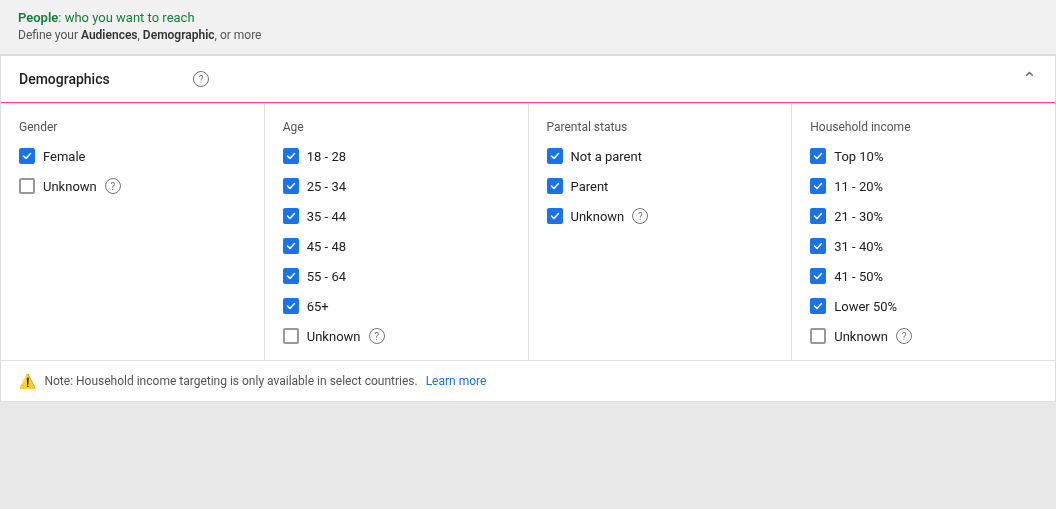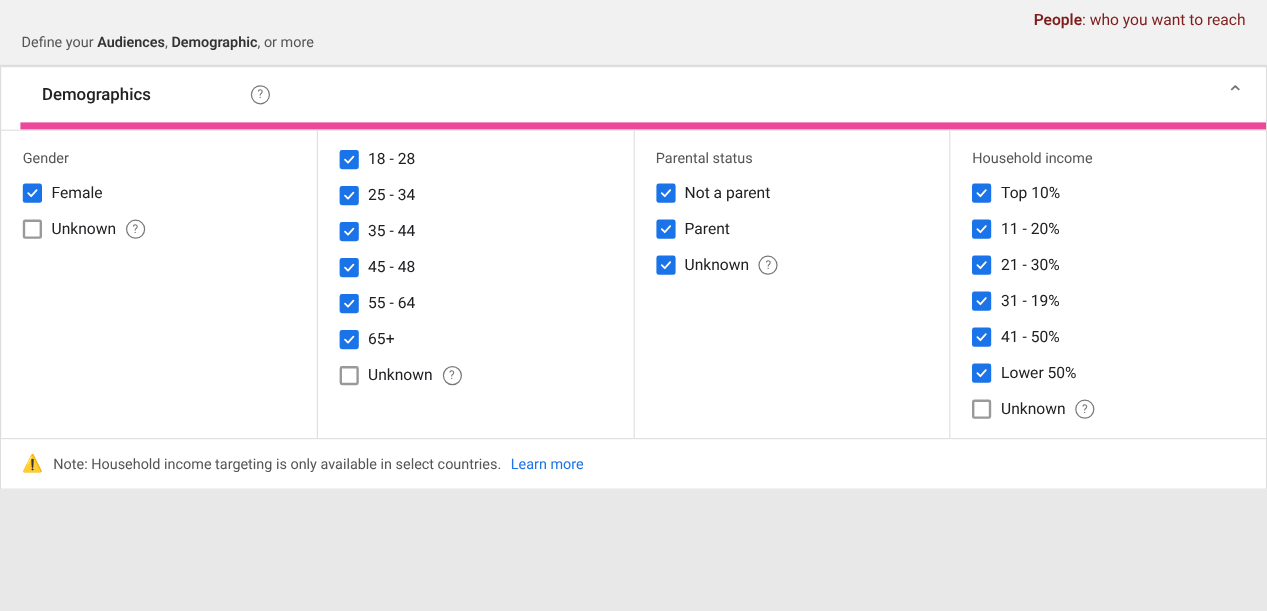--- a/index.html
+++ b/index.html
@@ -10,22 +10,21 @@
       color: #333;
     }
 
     .top-bar {
       background: #f1f1f1;
       padding: 10px 18px 12px 18px;
       border-bottom: 1px solid #ddd;
     }
     .top-bar-title {
       font-size: 13px;
-      color: #7f1d1d;
-      text-align: right;
+      color: #15803d;
     }
     .top-bar-title strong {
       font-weight: 600;
     }
     .top-bar-subtitle {
       font-size: 12px;
       color: #555;
       margin-top: 3px;
     }
     .top-bar-subtitle strong {
@@ -37,22 +36,21 @@
       background: #fff;
       margin: 0;
       border: 1px solid #ddd;
     }
 
     .card-header {
       display: flex;
       align-items: center;
       justify-content: space-between;
       padding: 14px 18px;
-      border-bottom: 6px solid #ec4899;
-      margin-left: 16px;
+      border-bottom: 1px solid #ec4899;
     }
 
     .card-header-left {
       display: flex;
       align-items: center;
       gap: 14px;
     }
 
     .section-title {
       font-size: 14px;
@@ -211,20 +209,21 @@
         <span>Female</span>
       </div>
       <div class="checkbox-row">
         <div class="cb-unchecked"></div>
         <span>Unknown</span>
         <span class="help-icon">?</span>
       </div>
     </div>
 
     <div class="col">
+      <div class="col-header">Age</div>
       <div class="checkbox-row">
         <div class="cb-checked">
           <svg viewBox="0 0 10 10" fill="none">
               <polyline points="1.5,5 4,7.5 8.5,2.5" stroke="white" stroke-width="1.5" stroke-linecap="round" stroke-linejoin="round"></polyline>
             </svg>
         </div>
         <span>18 - 28</span>
       </div>
       <div class="checkbox-row">
         <div class="cb-checked">
@@ -327,21 +326,21 @@
             </svg>
         </div>
         <span>21 - 30%</span>
       </div>
       <div class="checkbox-row">
         <div class="cb-checked">
           <svg viewBox="0 0 10 10" fill="none">
               <polyline points="1.5,5 4,7.5 8.5,2.5" stroke="white" stroke-width="1.5" stroke-linecap="round" stroke-linejoin="round"></polyline>
             </svg>
         </div>
-        <span>31 - 19%</span>
+        <span>31 - 40%</span>
       </div>
       <div class="checkbox-row">
         <div class="cb-checked">
           <svg viewBox="0 0 10 10" fill="none">
               <polyline points="1.5,5 4,7.5 8.5,2.5" stroke="white" stroke-width="1.5" stroke-linecap="round" stroke-linejoin="round"></polyline>
             </svg>
         </div>
         <span>41 - 50%</span>
       </div>
       <div class="checkbox-row">

